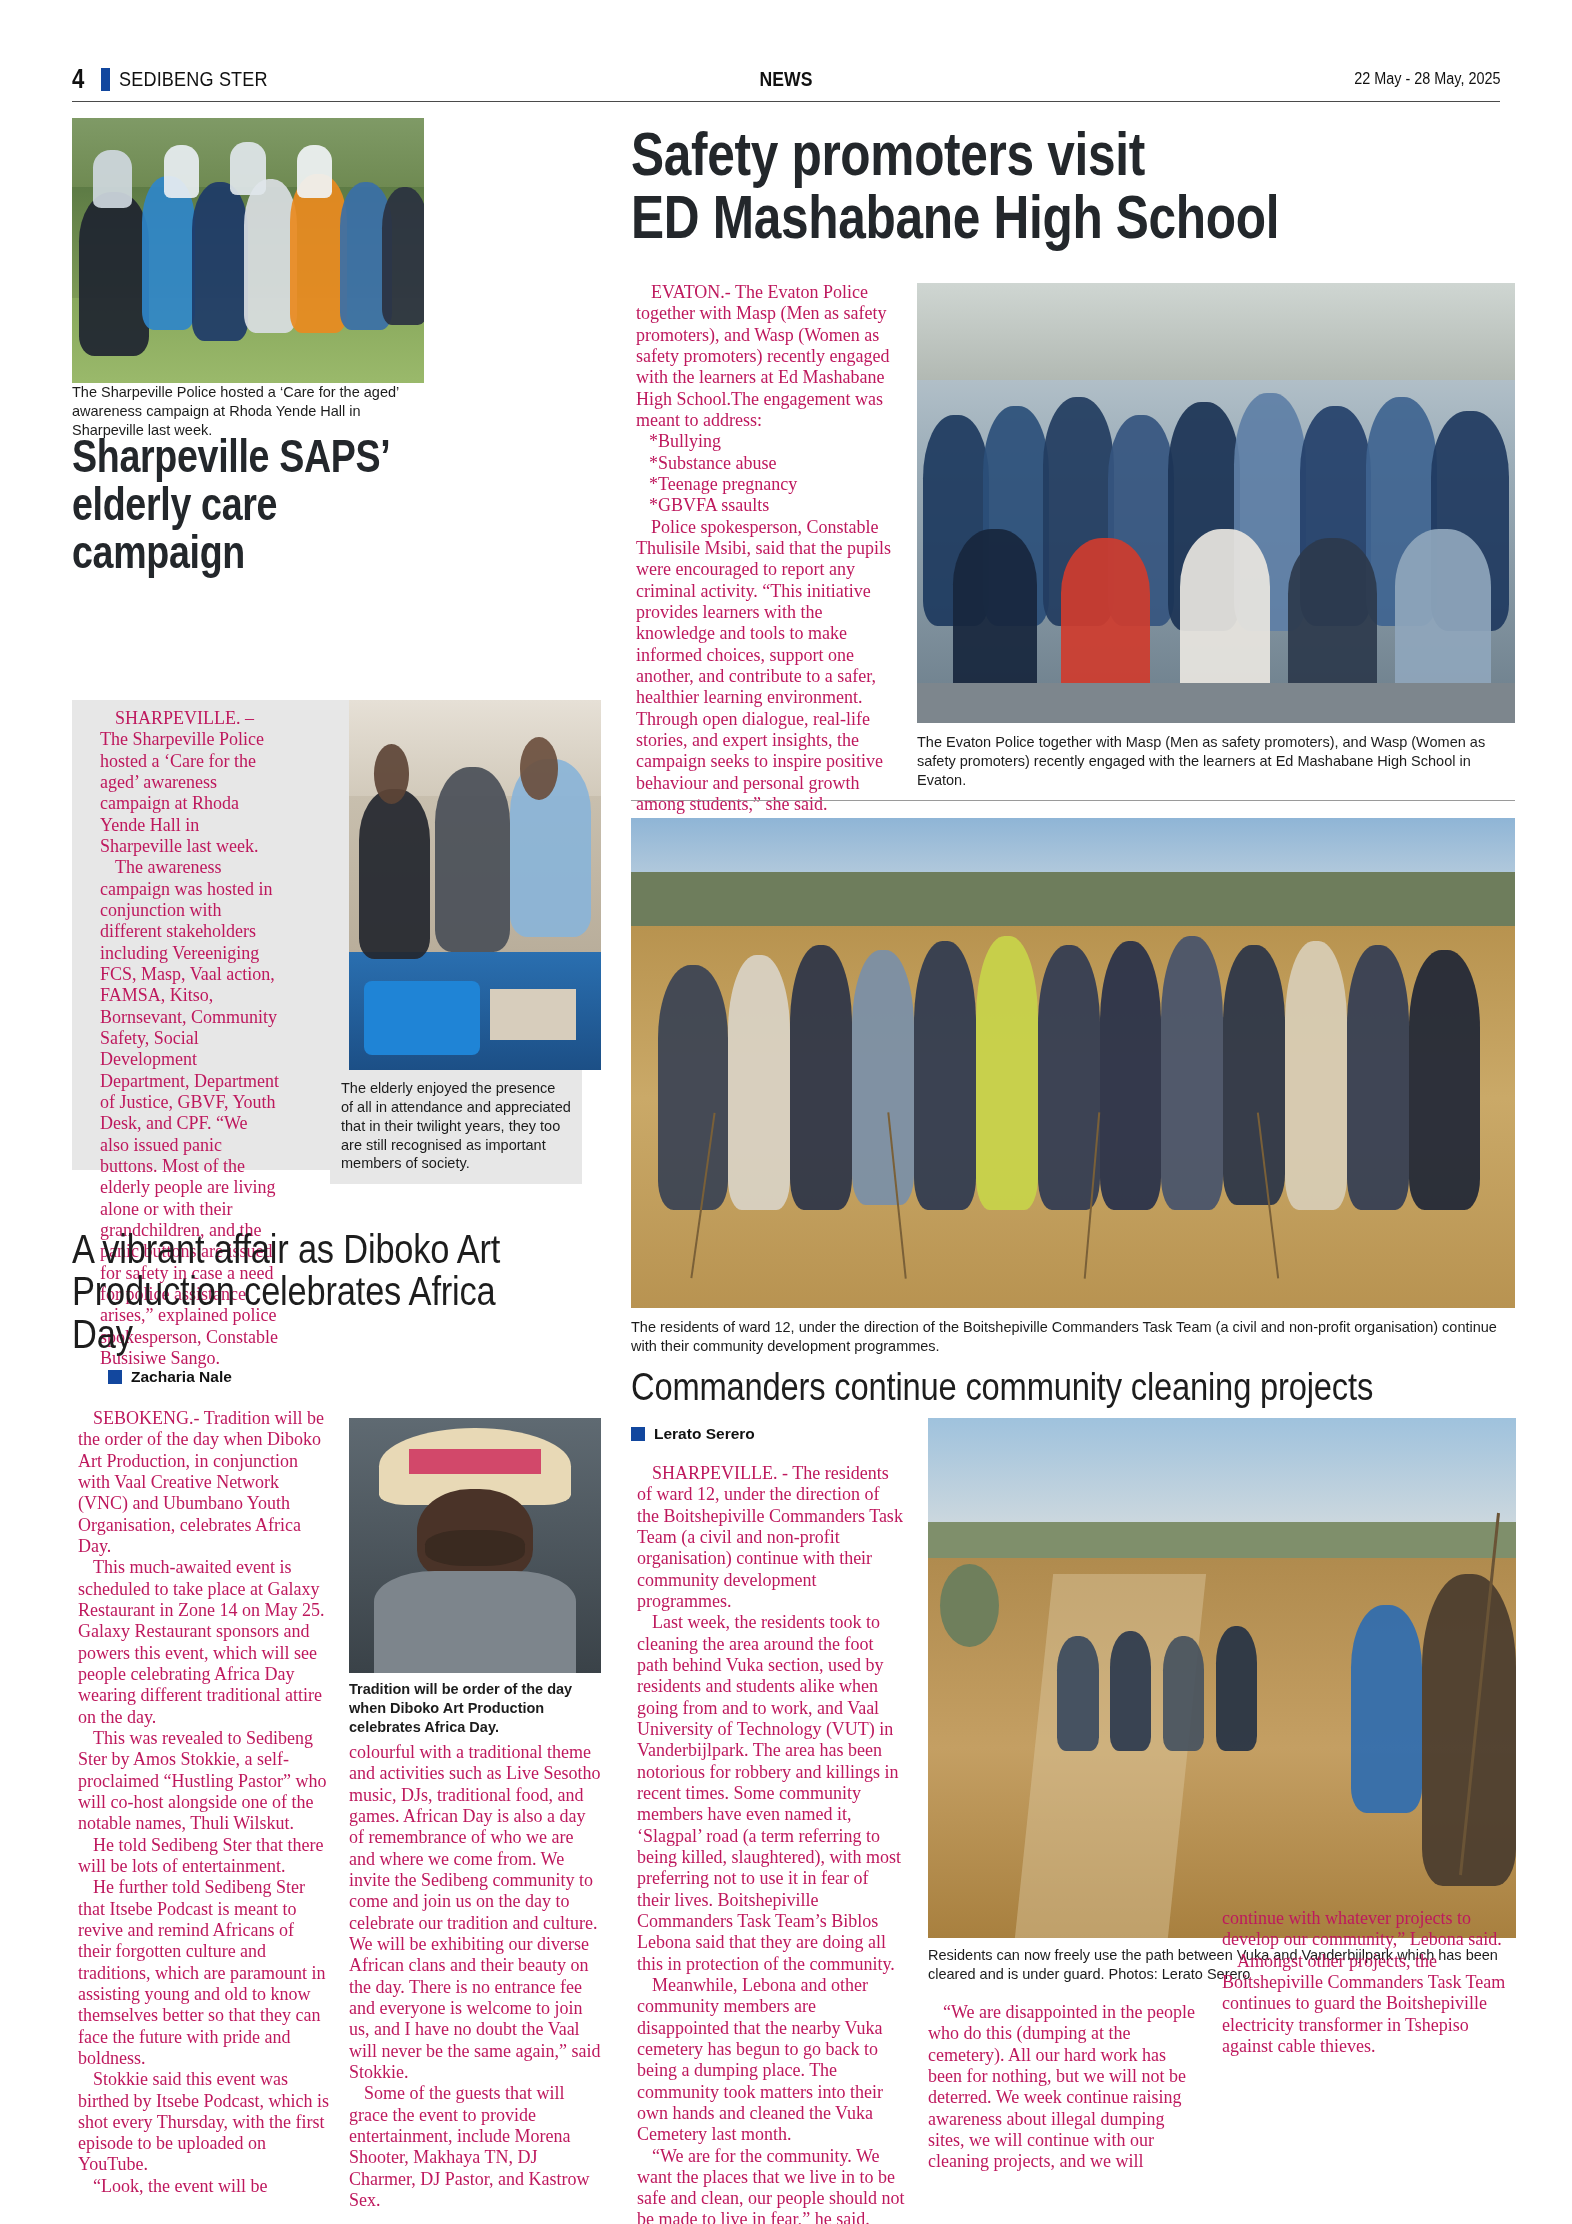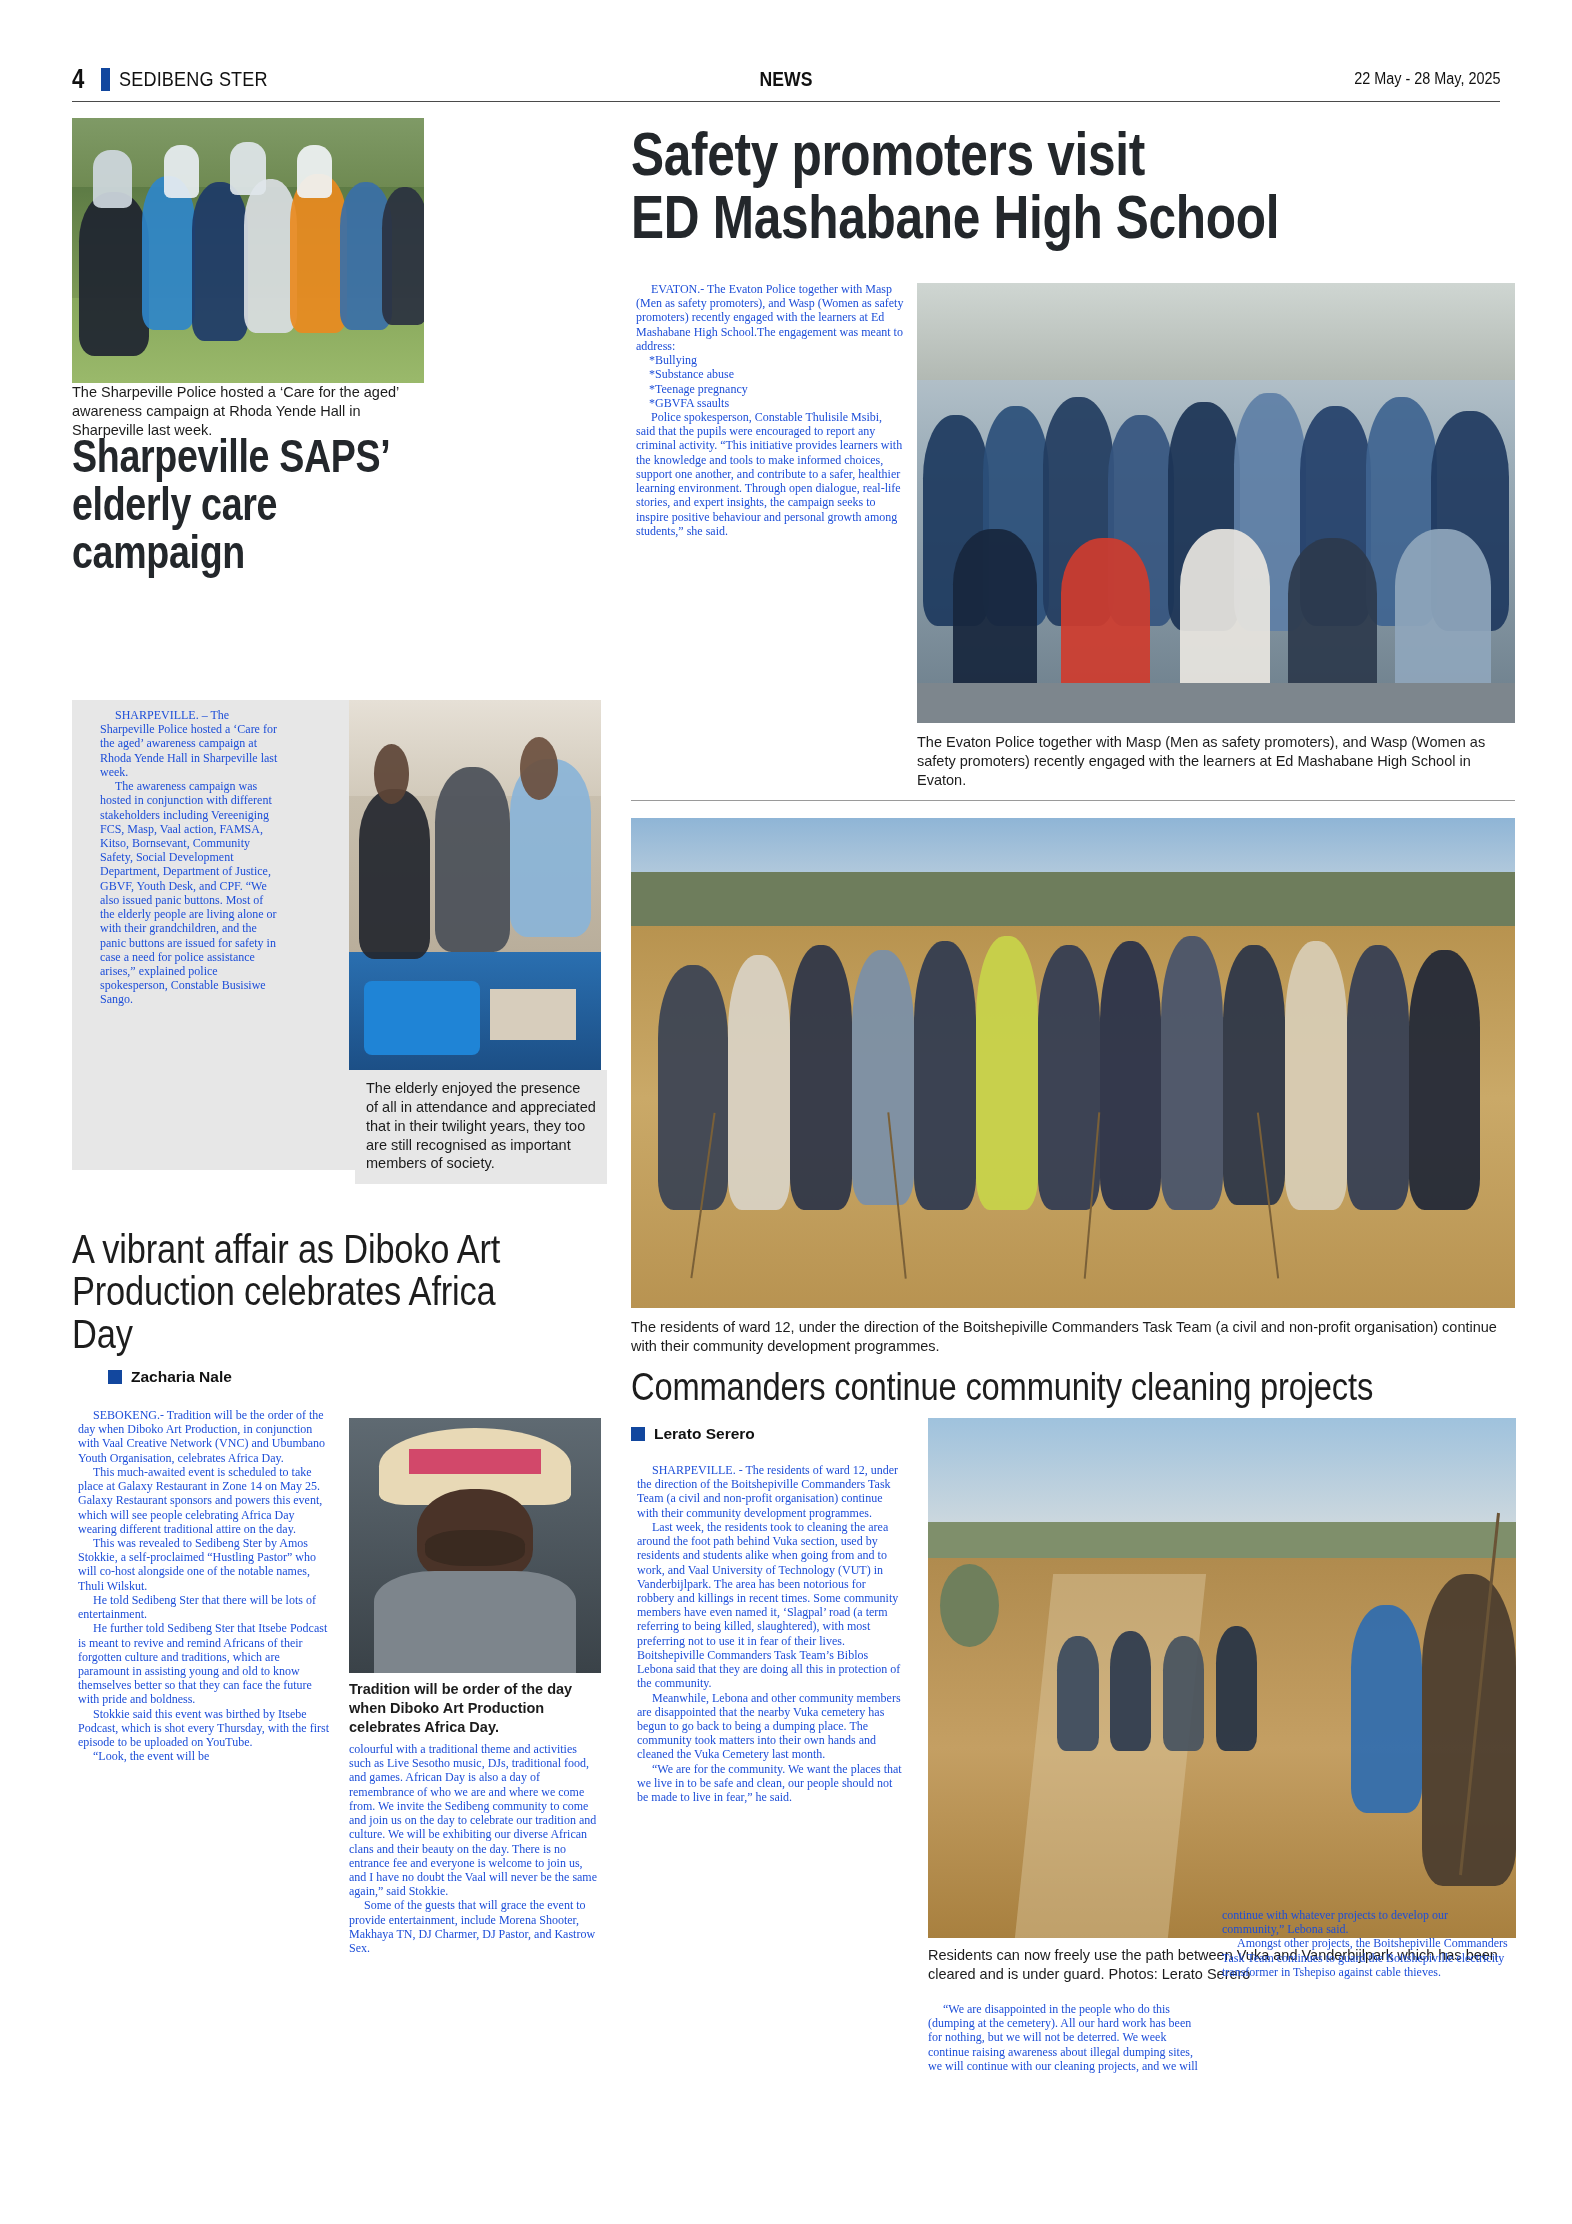--- a/index.html
+++ b/index.html
@@ -118,24 +118,24 @@
     font-weight: 400;
     color: #1d1d1d;
     letter-spacing: -0.2px;
     transform: scaleX(0.86);
     transform-origin: left top;
     line-height: 1.06;
   }
 
   .body {
     font-family: "Liberation Serif", serif;
-    font-size: 12px;
+    font-size: 18px;
     line-height: 1.185;
     text-align: left;
-    color: #1d4ed8;
+    color: #be185d;
     hyphens: none;
   }
   .body p { text-indent: 15px; margin: 0; }
   .body p.noind { text-indent: 0; }
   .body p.bullet { text-indent: 13px; }
 
   .byline {
     display: flex; align-items: center; gap: 9px;
   }
   .byline .sq { width: 14px; height: 14px; background: #12479e; }
@@ -147,21 +147,21 @@
   }
 
   .hrule { background: #9a9a9a; height: 1px; }
 
   
   #blk-photo1   { position:absolute; left:72px;  top:118px; width:352px; height:265px; }
   #blk-cap1     { position:absolute; left:72px;  top:383px; width:352px; height:42px;  }
   #blk-hed1     { position:absolute; left:72px;  top:432px; width:440px; height:98px;  }
   #blk-shargrey { position:absolute; left:72px;  top:505px; width:352px; height:360px; background:#e7e7e7; }
   #blk-sharpho  { position:absolute; left:349px; top:718px; width:252px; height:371px; }
-  #blk-sharcap  { position:absolute; left:355px; top:1092px;width:252px; }
+  #blk-sharcap  { position:absolute; left:330px; top:1092px;width:252px; }
 
   #blk-hed2     { position:absolute; left:72px;  top:1240px;width:560px; height:122px; }
   #blk-by1      { position:absolute; left:72px;  top:1372px;width:300px;padding-left:36px; }
   #blk-seb-c1   { position:absolute; left:78px;  top:1410px;width:252px; }
   #blk-seb-pho  { position:absolute; left:349px; top:1432px;width:252px; height:255px; }
   #blk-seb-cap  { position:absolute; left:349px; top:1694px;width:252px; }
   #blk-seb-c2   { position:absolute; left:349px; top:1756px;width:252px; }
 
   #blk-hed3     { position:absolute; left:631px; top:122px; width:880px; height:150px; }
   #blk-ev-c1    { position:absolute; left:636px; top:285px; width:268px; }

